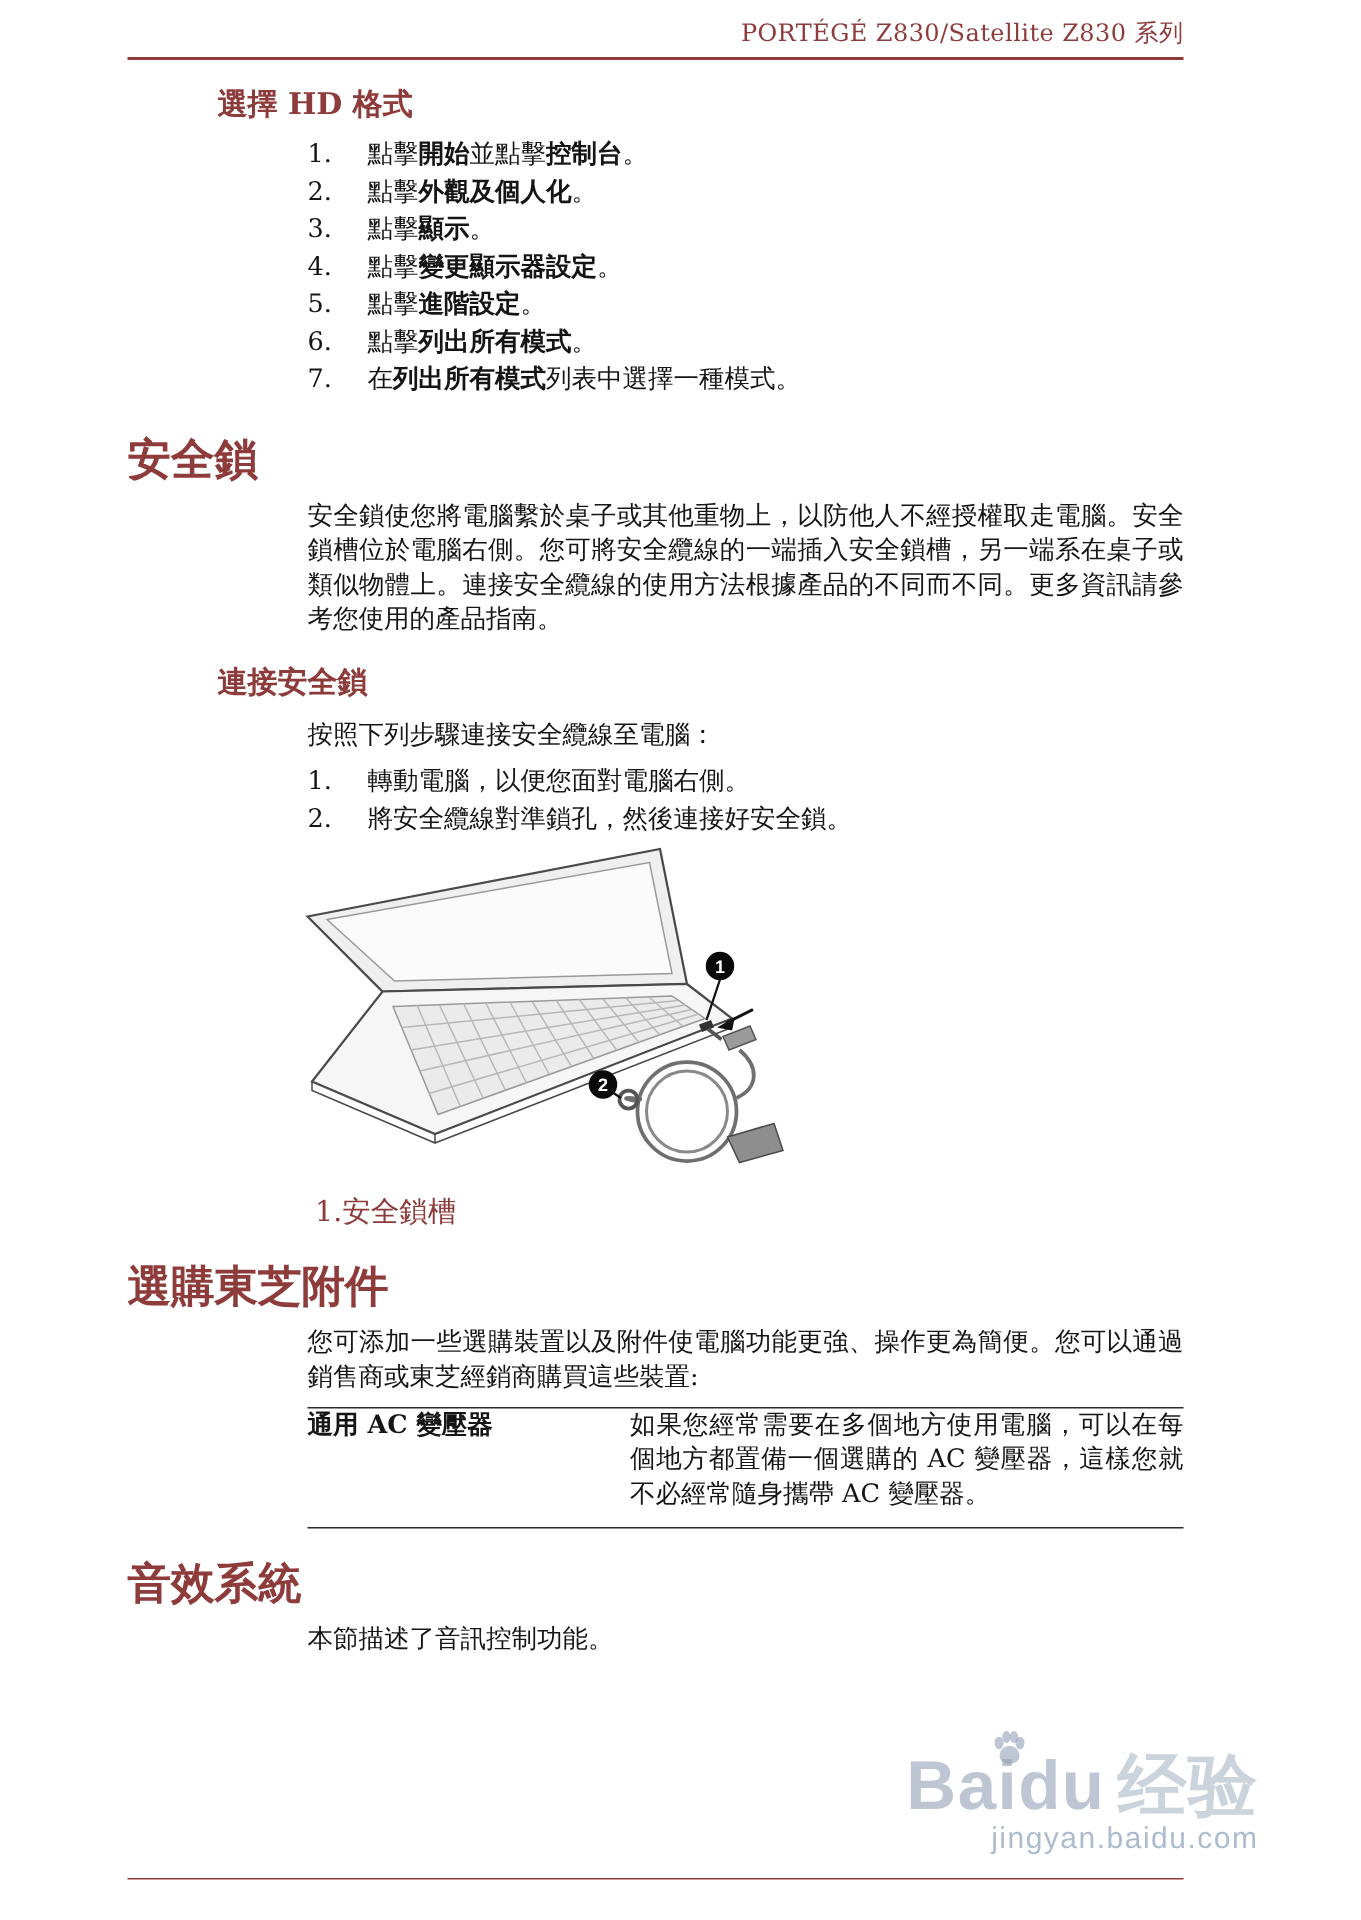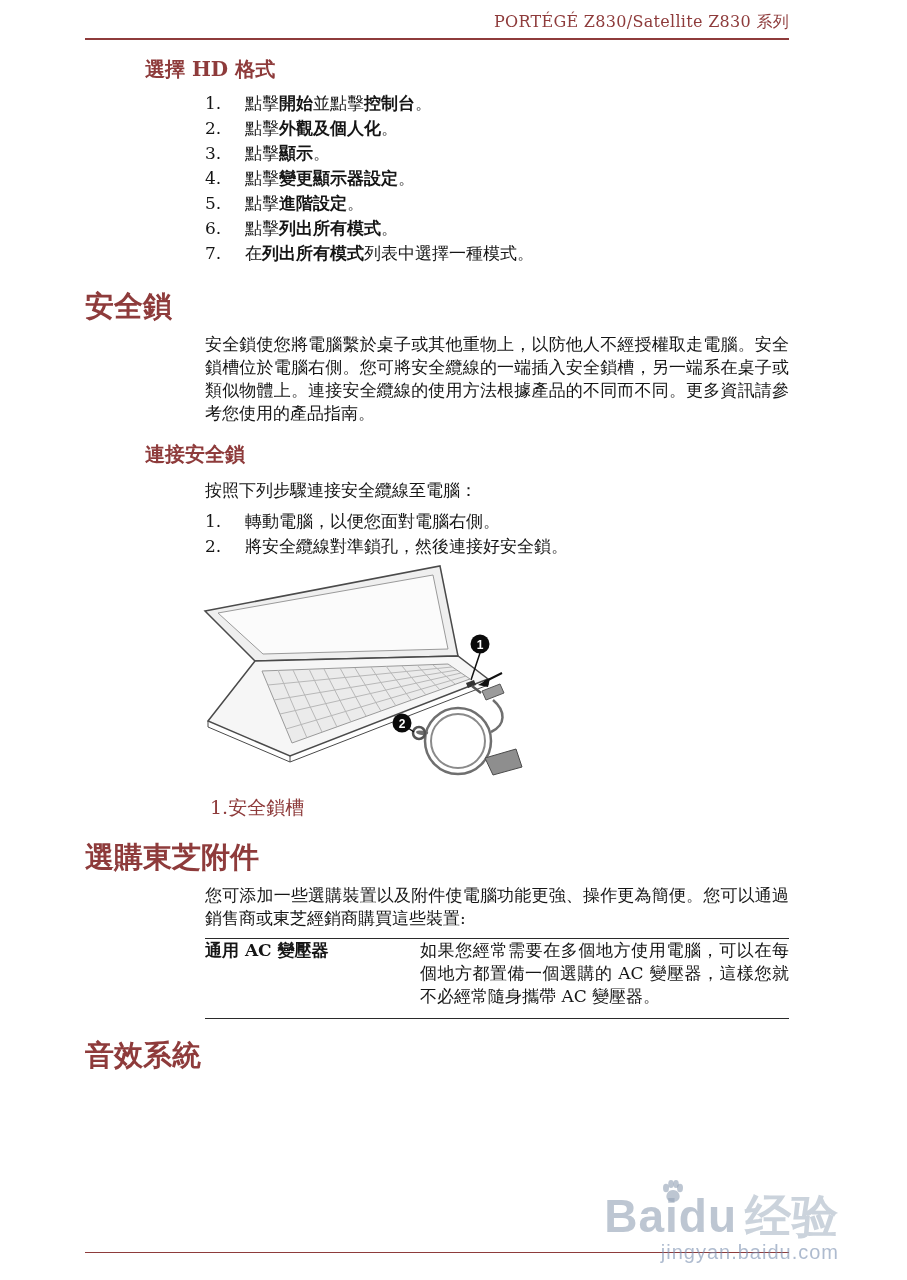--- a/index.html
+++ b/index.html
@@ -36,21 +36,21 @@
   
   .acc-table { margin-left:120px; margin-top:8px; border-top:1.5px solid #2a2a2a; border-bottom:1.5px solid #2a2a2a; padding:0 0 10px; }
   .acc-row { display:flex; }
   .acc-term { width:215px; flex:0 0 215px; font-weight:bold; font-size:17px; line-height:23px; }
   .acc-desc { flex:1; font-size:17px; line-height:23px; text-align:justify; }
   
   .footer { position:absolute; left:85px; right:52px; bottom:18px; }
   .footer-rule { border:none; border-top:1.5px solid var(--accent,#8e3b3b); margin-bottom:9px; }
   .footer-row { display:flex; justify-content:space-between; font-size:16px; color:#222; }
   
-  .watermark { position:absolute; right:2px; bottom:16px; text-align:right; z-index:5; pointer-events:none; }
+  .watermark { position:absolute; right:2px; bottom:42px; text-align:right; z-index:5; pointer-events:none; }
   .wm-top { position:relative; font-family:"Liberation Sans","DejaVu Sans",sans-serif; font-weight:bold;
             font-size:46px; line-height:46px; color:rgba(148,163,183,.62); letter-spacing:1px; }
   .wm-cn { margin-left:8px; color:rgba(160,174,192,.55); }
   .wm-paw { position:absolute; left:56px; top:-14px; }
   .wm-url { font-family:"Liberation Sans","DejaVu Sans",sans-serif; font-size:20px; letter-spacing:1px;
             color:rgba(120,142,175,.6); margin-top:2px; }
   svg text { font-family:"Liberation Sans","DejaVu Sans",sans-serif; }
 </style>
 </head>
 <body>
@@ -158,20 +158,21 @@
   <div class="body-text indent para">您可添加一些選購裝置以及附件使電腦功能更強、操作更為簡便。您可以通過銷售商或東芝經銷商購買這些裝置:</div>
 
   <div class="acc-table">
     <div class="acc-row">
       <div class="acc-term">通用 AC 變壓器</div>
       <div class="acc-desc">如果您經常需要在多個地方使用電腦，可以在每個地方都置備一個選購的 AC 變壓器，這樣您就不必經常隨身攜帶 AC 變壓器。</div>
     </div>
   </div>
 
   <div class="h-large" style="margin-top:18px;">音效系統</div>
+  <div class="body-text indent para">本節描述了音訊控制功能。</div>
 
   <div class="footer">
     <hr class="footer-rule">
   </div>
 
   <div class="watermark">
     <div class="wm-top">
       <svg class="wm-paw" width="26" height="26" viewBox="0 0 26 26">
         <g fill="rgba(148,163,183,.62)">
           <ellipse cx="6" cy="9" rx="3" ry="4.2"></ellipse>

